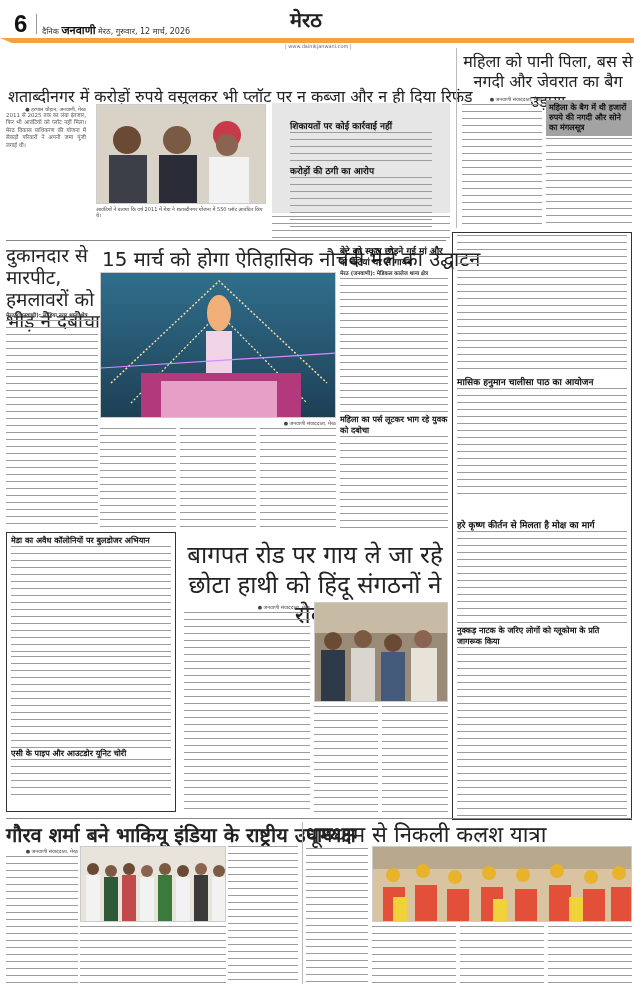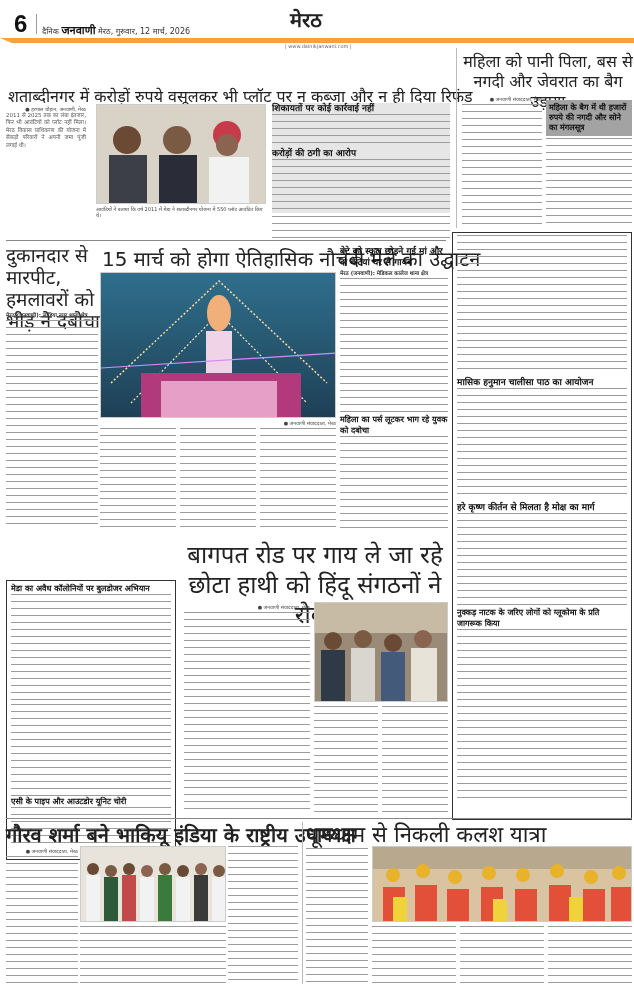--- a/index.html
+++ b/index.html
@@ -78,21 +78,21 @@
         <rect x="12" y="50" width="38" height="50" fill="#3d3f48"></rect>
       <circle cx="80" cy="35" r="14" fill="#7a5a42"></circle>
         <rect x="62" y="50" width="38" height="50" fill="#2a2d37"></rect>
       <circle cx="130" cy="30" r="14" fill="#c73a4a"></circle>
         <circle cx="130" cy="40" r="11" fill="#8a6450"></circle>
         <rect x="112" y="52" width="40" height="48" fill="#f2f2f2"></rect>
     </svg>
   </div>
   <div class="caption" style="left:96px;top:206px;width:170px;">आवंटियों ने बताया कि वर्ष 2011 में मेडा ने शताब्दीनगर योजना में 550 प्लॉट आवंटित किए थे।</div>
 
-  <div class="box-grey" style="left:272px;top:103px;width:178px;height:110px;padding:0;">
+  <div class="box-grey" style="left:272px;top:103px;width:178px;height:110px;padding:18px;">
     <div class="sub-h">शिकायतों पर कोई कार्रवाई नहीं</div>
     <div class="body-txt lines" style="height:34px;">पीड़ितों ने मुख्यमंत्री, जिलाधिकारी और मेडा अधिकारियों को कई शिकायतें पत्र भेजे, लेकिन अब तक कोई कार्रवाई नहीं हुई।</div>
     <div class="sub-h">करोड़ों की ठगी का आरोप</div>
     <div class="body-txt lines" style="height:50px;">पीड़ितों ने मुख्यमंत्री, जिलाधिकारी और मेडा अधिकारियों को कई शिकायतें पत्र भेजे, लेकिन अब तक कोई कार्रवाई नहीं हुई।</div>
   </div>
   <div class="body-txt lines" style="position:absolute;left:272px;top:216px;width:178px;height:22px;">पीड़ितों ने मुख्यमंत्री, जिलाधिकारी और मेडा अधिकारियों को कई शिकायतें पत्र भेजे, लेकिन अब तक कोई कार्रवाई नहीं हुई।</div>
 
   <div class="vr" style="left:456px;top:48px;height:180px;"></div>
   <div class="h-right">महिला को पानी पिला, बस से नगदी और जेवरात का बैग उड़ाया</div>
   <div class="byline" style="position:absolute;left:462px;top:96px;width:80px;">● जनवाणी संवाददाता, मेरठ</div>
@@ -134,27 +134,27 @@
   <div class="sub-h" style="position:absolute;left:340px;top:246px;width:108px;font-size:9px;">बेटे को स्कूल छोड़ने गई मां और दो बेटियां घर से गायब</div>
   <div class="body-txt" style="position:absolute;left:340px;top:270px;width:108px;font-weight:bold;color:#333;">मेरठ (जनवाणी): मेडिकल कालेज थाना क्षेत्र</div>
   <div class="body-txt lines" style="position:absolute;left:340px;top:278px;width:108px;height:134px;">की रहने वाली एक महिला अपने बेटे का पेपर दिलवाने के लिए स्कूल गयी। महिला जब घर वापस लौटी तो उसकी दो बेटियां घर से गायब थी।</div>
   <div class="sub-h" style="position:absolute;left:340px;top:414px;width:108px;font-size:8px;">महिला का पर्स लूटकर भाग रहे युवक को दबोचा</div>
   <div class="body-txt lines" style="position:absolute;left:340px;top:436px;width:108px;height:92px;">की रहने वाली एक महिला अपने बेटे का पेपर दिलवाने के लिए स्कूल गयी। महिला जब घर वापस लौटी तो उसकी दो बेटियां घर से गायब थी।</div>
 
   <div class="sidebox" style="left:452px;top:232px;width:180px;height:588px;">
     <div class="body-txt lines" style="height:140px;">मेरठ (जनवाणी): सूरजकुंड की मंगल पार्क स्थित कम्युनिटी हॉल में श्रीमद् भागवत कथा का आयोजन हुआ।</div>
     <div class="box-title" style="margin-top:2px;">मासिक हनुमान चालीसा पाठ का आयोजन</div>
     <div class="body-txt lines" style="height:112px;">मेरठ (जनवाणी): गुरुवार को गीता आश्रम मंदिर में मासिक हनुमान चालीसा पाठ का आयोजन किया गया।</div>
-    <div class="box-title" style="margin-top:2px;">हरे कृष्ण कीर्तन से मिलता है मोक्ष का मार्ग</div>
+    <div class="box-title" style="margin-top:20px;">हरे कृष्ण कीर्तन से मिलता है मोक्ष का मार्ग</div>
     <div class="body-txt lines" style="height:92px;">मेरठ (जनवाणी): गढ़ रोड स्थित आश्रम में हरे कृष्ण कीर्तन का आयोजन किया गया।</div>
     <div class="box-title" style="margin-top:2px;font-size:8px;">नुक्कड़ नाटक के जरिए लोगों को ग्लूकोमा के प्रति जागरूक किया</div>
     <div class="body-txt lines" style="height:170px;">मेरठ (जनवाणी): लाला लाजपत राय मेडिकल कॉलेज में ग्लूकोमा जागरूकता सप्ताह के तहत आयोजित कार्यक्रम में छात्र-छात्राओं ने नाटक का प्रदर्शन किया।</div>
   </div>
 
-  <div class="sidebox" style="left:6px;top:532px;width:170px;height:280px;margin-top:48px;">
+  <div class="sidebox" style="left:6px;top:532px;width:170px;height:280px;">
     <div class="box-title" style="font-size:8px;">मेडा का अवैध कॉलोनियों पर बुलडोजर अभियान</div>
     <div class="body-txt lines" style="height:110px;">मोदीपुरम (जनवाणी): मेरठ विकास प्राधिकरण (एमडीए) ने शुक्रवार को अवैध कॉलोनियों के खिलाफ बड़ा अभियान चलाया।</div>
     <div class="body-txt lines" style="height:92px;">मेरठ (जनवाणी): मेडिकल थाना क्षेत्र के ई-रिक्शा चालक ने रिटायर्ड अधिशासी अधिकारी का बैग लूट लिया।</div>
     <div class="box-title" style="font-size:8px;">एसी के पाइप और आउटडोर यूनिट चोरी</div>
     <div class="body-txt lines" style="height:40px;">मेडिकल कालेज का एसएस/अस्पताल कॉलेज के नेत्र विभागाध्यक्ष डॉ. लोकेश सिंह ने रिपोर्ट दर्ज कराई है।</div>
   </div>
 
   <div class="sec-h" style="left:184px;top:540px;width:262px;font-size:24px;line-height:30px;text-align:center;">बागपत रोड पर गाय ले जा रहे छोटा हाथी को हिंदू संगठनों ने रोका</div>
   <div class="byline" style="position:absolute;left:184px;top:604px;width:126px;">● जनवाणी संवाददाता, मेरठ</div>
   <div class="body-txt lines" style="position:absolute;left:184px;top:612px;width:126px;height:200px;">टीपीनगर थाना क्षेत्र के बागपत रोड पर गुरुवार सुबह उस समय हंगामा खड़ा हो गया जब हिंदू संगठनों के लोगों ने गाय ले जा रहे छोटा हाथी को रोक लिया।</div>

